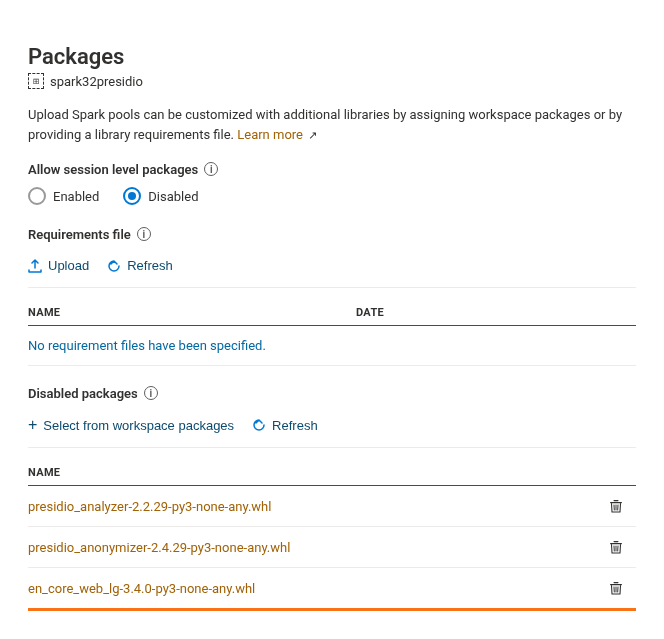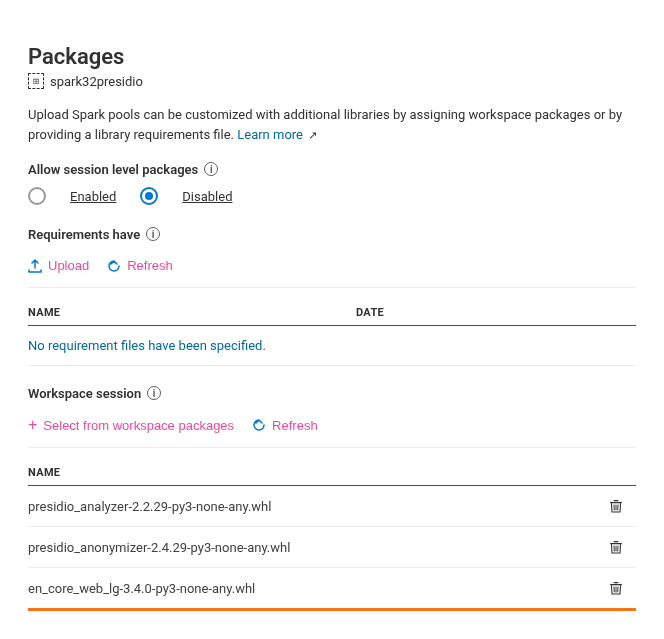--- a/index.html
+++ b/index.html
@@ -35,21 +35,21 @@
       justify-content: center;
       font-size: 8px;
     }
     .description {
       font-size: 13px;
       color: #323130;
       margin-bottom: 18px;
       line-height: 1.5;
     }
     .description a {
-      color: #0369a1;
+      color: #a16207;
       text-decoration: none;
     }
     .section-label {
       font-size: 13px;
       font-weight: 600;
       margin-bottom: 10px;
       display: flex;
       gap: 6px;
     }
     .info-icon {
@@ -66,24 +66,23 @@
       cursor: default;
     }
     .radio-group {
       display: flex;
       gap: 24px;
       margin-bottom: 22px;
     }
     .radio-option {
       display: flex;
       align-items: center;
-      gap: 24px;
+      gap: 7px;
       font-size: 13px;
       cursor: pointer;
-      text-decoration: underline;
     }
     .radio-circle {
       width: 18px;
       height: 18px;
       border-radius: 50%;
       border: 2px solid #999;
       display: inline-flex;
       align-items: center;
       justify-content: center;
     }
@@ -106,21 +105,21 @@
       display: flex;
       align-items: center;
       gap: 18px;
       margin-bottom: 8px;
       padding: 6px 0;
     }
     .toolbar-btn {
       display: flex;
       align-items: center;
       gap: 6px;
-      color: #ec4899;
+      color: #0c4a6e;
       font-size: 13px;
       background: none;
       border: none;
       cursor: pointer;
       padding: 0;
     }
     .table-header-row {
       display: grid;
       padding: 6px 0;
       border-bottom: 1px solid #b91c1c;
@@ -153,21 +152,21 @@
       grid-template-columns: 1fr 40px;
       align-items: center;
       padding: 10px 0;
       border-bottom: 1px solid #edebe9;
     }
     .table-data-row:last-child {
       border-bottom: 3px solid #f97316;
     }
     .row-name {
       font-size: 13px;
-      color: #404040;
+      color: #a16207;
     }
     .delete-btn {
       background: none;
       border: none;
       cursor: pointer;
       color: #323130;
       display: flex;
       align-items: center;
       justify-content: center;
       font-size: 15px;
@@ -204,21 +203,21 @@
     <span class="radio-circle"></span>
     <span>Enabled</span>
   </label>
   <label class="radio-option">
     <span class="radio-circle selected"></span>
     <span>Disabled</span>
   </label>
 </div>
 
 <div class="section-label">
-  <span>Requirements have</span>
+  <span>Requirements file</span>
   <span class="info-icon">i</span>
 </div>
 
 <div class="toolbar">
   <button class="toolbar-btn">
     <svg width="14" height="14" viewBox="0 0 14 14" fill="none" xmlns="http://www.w3.org/2000/svg">
       <path d="M7 1L7 9M7 1L4 4M7 1L10 4M1 11L1 13L13 13L13 11" stroke="#0078d4" stroke-width="1.5" stroke-linecap="round" stroke-linejoin="round"></path>
     </svg>
     <span>Upload</span>
   </button>
@@ -234,21 +233,21 @@
 
 <div class="table-header-row req-table-header">
   <span class="col-header">NAME</span>
   <span class="col-header">DATE</span>
 </div>
 
 <div class="empty-message">No requirement files have been specified.</div>
 
 <div class="ws-section">
   <div class="section-label">
-    <span>Workspace session</span>
+    <span>Disabled packages</span>
     <span class="info-icon">i</span>
   </div>
 
   <div class="toolbar">
     <button class="toolbar-btn">
       <span class="plus-icon">+</span>
       <span>Select from workspace packages</span>
     </button>
     <button class="toolbar-btn">
       <svg width="14" height="14" viewBox="0 0 14 14" fill="none" xmlns="http://www.w3.org/2000/svg">

